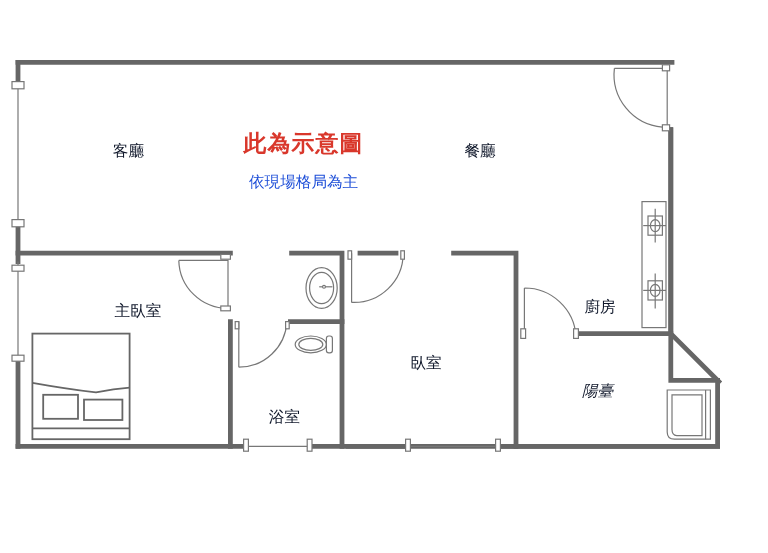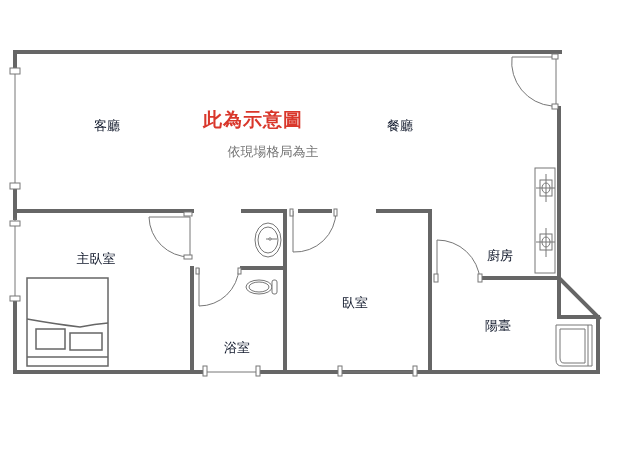--- a/index.html
+++ b/index.html
@@ -1,20 +1,20 @@
 <!DOCTYPE html>
 <html><head>
   <meta charset="utf-8">
   <style>
     html, body { margin: 0; padding: 0; background: #ffffff; }
     body { width: 640px; height: 461px; position: relative; overflow: hidden; font-family: "DejaVu Sans", sans-serif; }
     #plan { position: absolute; left: 0; top: 0; width: 640px; height: 461px; }
     .room-label { position: absolute; font-size: 13px; color: #0f172a; white-space: nowrap; transform: translate(-50%, -50%); }
     .notice-title { position: absolute; font-size: 19px; color: #d9372b; white-space: nowrap; transform: translate(-50%, -50%); letter-spacing: 1px; }
-    .notice-sub { position: absolute; font-size: 13px; color: #737373; white-space: nowrap; transform: translate(-50%, -50%); margin-left: 20px; }
+    .notice-sub { position: absolute; font-size: 13px; color: #1d4ed8; white-space: nowrap; transform: translate(-50%, -50%); }
   </style>
 </head>
 <body>
 
 <svg id="plan" viewBox="0 0 640 461" xmlns="http://www.w3.org/2000/svg">
   <g fill="none" stroke="#666" stroke-width="4" stroke-linecap="square">
 
     <path d="M15 52 L560 52"></path>
 
     <path d="M559 108 L559 278 L599 318 "></path>
@@ -120,19 +120,19 @@
   <g stroke="#777" stroke-width="1" fill="#fff">
     <path d="M556 325 L592 325 L592 366 L562 366 Q556 366 556 360 Z"></path>
     <path d="M560 329 L585 329 L585 363 L564 363 Q560 363 560 358 Z"></path>
     <line x1="588" y1="325" x2="588" y2="366"></line>
   </g>
 </svg>
 
 <div class="room-label" style="left:107px; top:126px;">客廳</div>
 <div class="room-label" style="left:388px; top:126px;margin-left:12px;">餐廳</div>
 <div class="room-label" style="left:500px; top:216px;margin-top:40px;">廚房</div>
-<div class="room-label" style="left:96px; top:259px;text-align:center;">主臥室</div>
+<div class="room-label" style="left:115px; top:259px;text-align:center;">主臥室</div>
 <div class="room-label" style="left:237px; top:348px;">浴室</div>
 <div class="room-label" style="left:355px; top:303px;">臥室</div>
-<div class="room-label" style="left:498px; top:326px;">陽臺</div>
+<div class="room-label" style="left:498px; top:326px;font-style:italic;">陽臺</div>
 
 <div class="notice-title" style="left:253px; top:120px;font-weight:bold;">此為示意圖</div>
 <div class="notice-sub" style="left:253px; top:152px;">依現場格局為主</div>
 
 </body></html>

